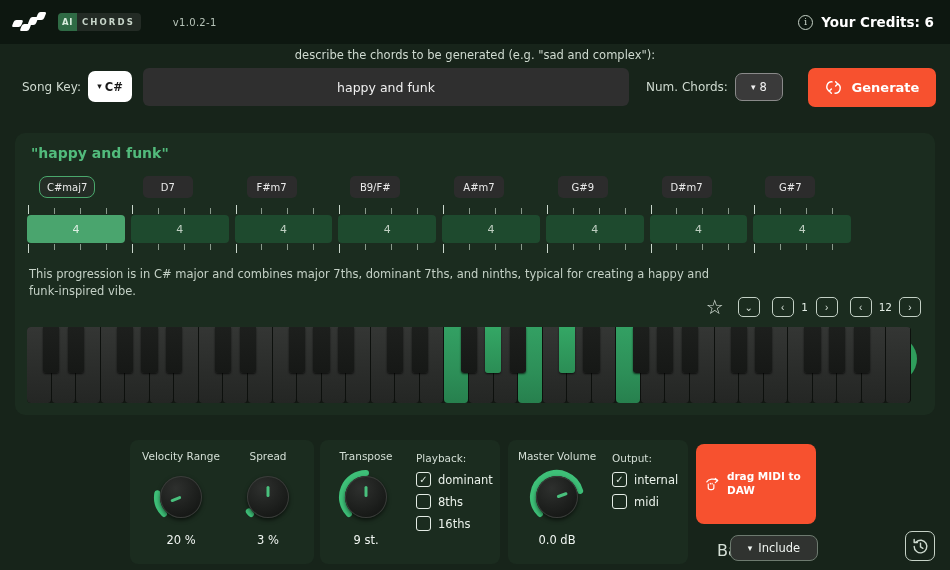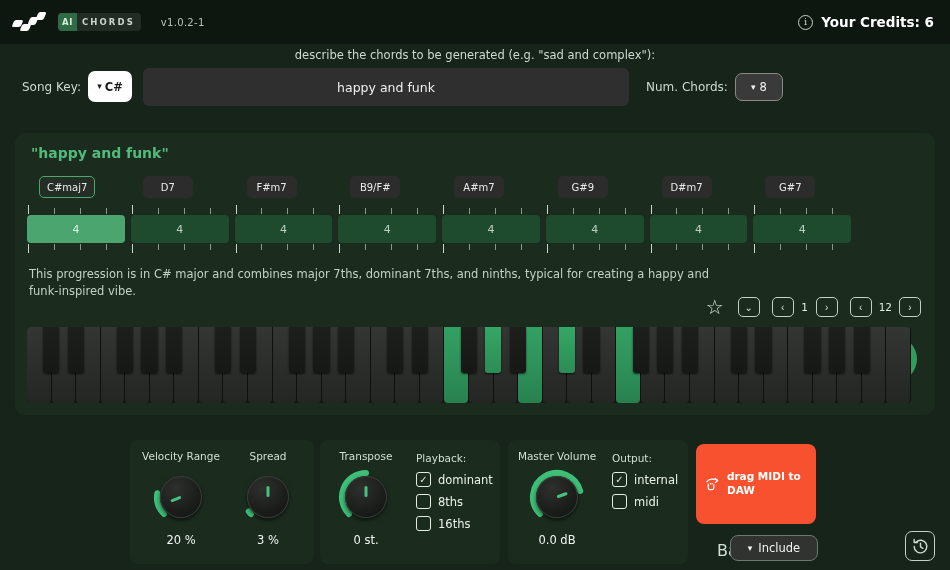--- a/index.html
+++ b/index.html
@@ -34,21 +34,21 @@
     background: #232b25; overflow: hidden;
   }
   .chip-ai .ai {
     background: #2f6b45; color: #d8ecdd; font-size: 8.5px; font-weight: bold;
     padding: 0 4px; height: 18px; line-height: 18px; letter-spacing: 0.6px;
   }
   .chip-ai .chords {
     color: #c8d6ca; font-size: 8.5px; font-weight: bold; letter-spacing: 2.1px;
     padding: 0 6px 0 5px; height: 18px; line-height: 18px;
   }
-  .version { margin-left: 20px; font-size: 10px; color: #b6c3b8; letter-spacing: 0.3px; }
+  .version { margin-left: 32px; font-size: 10px; color: #b6c3b8; letter-spacing: 0.3px; }
   .credits-wrap {
     position: absolute; right: 16px; top: 0; height: 44px;
     display: flex; align-items: center; gap: 8px;
   }
   .info-icon {
     width: 15px; height: 15px; border-radius: 50%;
     border: 1.3px solid #c6d2c7; color: #c6d2c7;
     font-size: 10px; line-height: 12px; text-align: center;
     font-family: "DejaVu Serif", serif;
   }
@@ -97,21 +97,21 @@
     position: absolute; left: 16px; top: 12px;
     font-size: 14px; font-weight: bold; color: #52bb7c;
   }
   .chord-chips { position: absolute; left: 10px; top: 43px; width: 832px; height: 22px; }
   .chord-chip {
     position: absolute; top: 0; height: 22px; min-width: 50px;
     background: #2c2c2c; border-radius: 5px; border: 1.6px solid transparent;
     display: flex; align-items: center; justify-content: center;
     font-size: 10px; color: #eaeaea; cursor: pointer; padding: 0 7px;
   }
-  .chord-chip.sel { border-color: #4aa86c; background: #242d26; }
+  .chord-chip.sel { border-color: #4aa86c; background: #242d26; border-radius: 8px; }
 
   .timeline { position: absolute; left: 12px; top: 72px; width: 830px; height: 48px; }
   .bar-seg { position: absolute; top: 0; height: 48px; cursor: pointer; }
   .bar-seg .ruler-top, .bar-seg .ruler-bot {
     position: absolute; left: 0; width: 100%; height: 9px;
   }
   .tick { position: absolute; width: 1px; background: #8a9a8c; }
   .tick.major { background: #c9d6cb; }
   .bar-fill {
     position: absolute; left: 0; top: 10px; width: 100%; height: 28px;
@@ -256,20 +256,29 @@
   <div class="songkey-select">
     <span class="chev">▾</span>
     <span>C#</span>
   </div>
   <input class="prompt-input" value="happy and funk" style="">
   <div class="numchords-label">Num. Chords:</div>
   <div class="numchords-select">
     <span class="chev">▾</span>
     <span>8</span>
   </div>
+  <button class="generate-btn">
+    <svg width="17" height="17" viewBox="0 0 24 24" fill="none" stroke="#fff" stroke-width="2" stroke-linecap="round">
+      <path d="M18 7 A7 7 0 0 1 14 20"></path>
+        <path d="M6 17 A7 7 0 0 1 10 4"></path>
+      <path d="M15 4 L18 7 L15 10"></path>
+        <path d="M9 20 L6 17 L9 14"></path>
+    </svg>
+    <span>Generate</span>
+  </button>
 
   <div class="main-panel">
     <div class="prompt-echo">"happy and funk"</div>
     <div class="chord-chips">
         <div class="chord-chip sel" style="left: 14px;">
           <span>C#maj7</span>
         </div>
         <div class="chord-chip" style="left: 117.75px;">
           <span>D7</span>
         </div>
@@ -526,21 +535,21 @@
   <div class="panel p2">
     <div class="ctl" style="left:6px; top:10px; width:80px;">
       <div class="ctl-label">Transpose</div>
       <div class="knob-wrap">
           <svg width="58" height="58">
             <path d="M 12.0 46.0 A 24 24 0 0 1 29.0 5.0" fill="none" stroke="#3ec078" stroke-width="6" stroke-linecap="round"></path>
           </svg>
           <div class="knob-body"></div>
           <div class="knob-ptr" style="transform: translate(-50%, -100%) rotate(0deg);"></div>
         </div>
-      <div class="ctl-val">0 st.</div>
+      <div class="ctl-val">9 st.</div>
     </div>
     <div class="checks" style="left:96px; top:12px;">
       <div class="checks-title">Playback:</div>
       <div>
           <div class="chk-row">
             <div class="chk-box">✓</div>
             <span class="chk-label">dominant</span>
           </div>
           <div class="chk-row">
             <div class="chk-box"></div>

